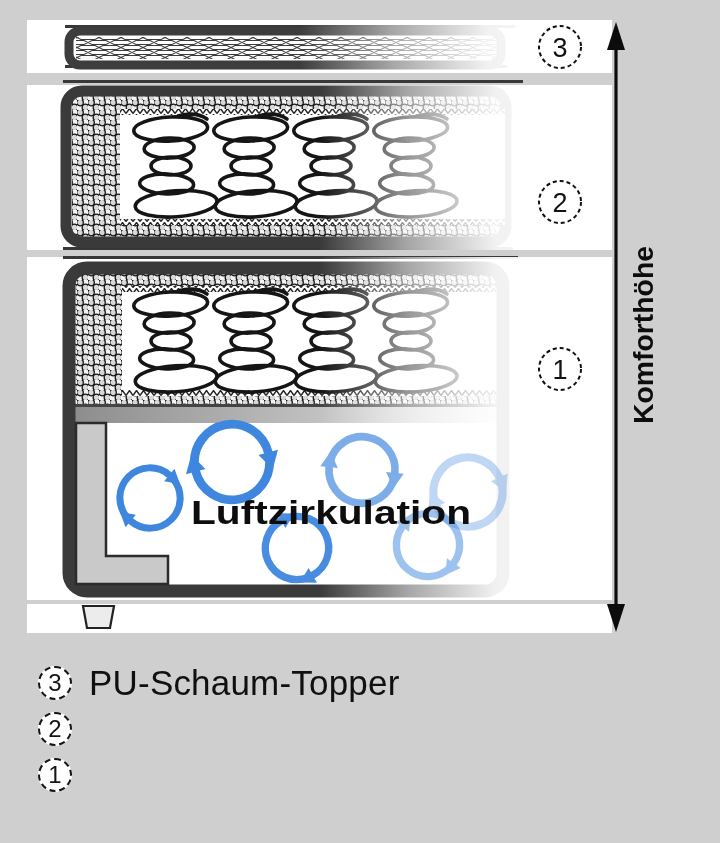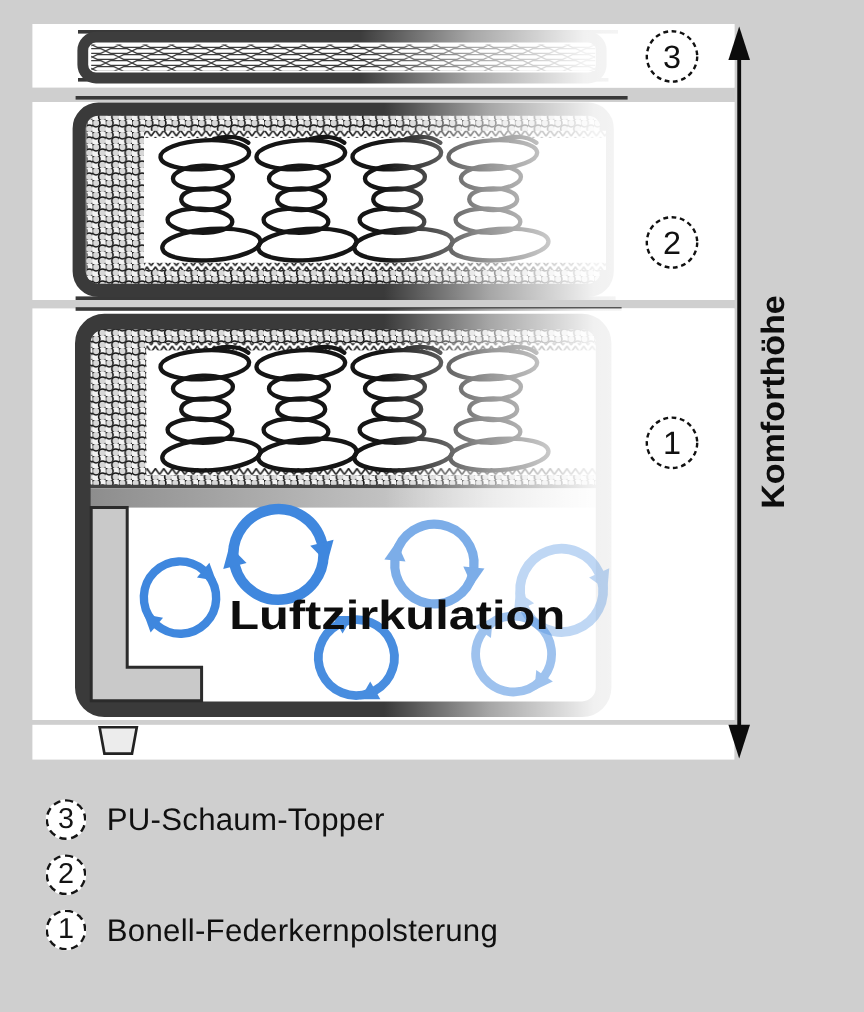--- a/index.html
+++ b/index.html
@@ -23,21 +23,21 @@
   }
   .lg-circle{
     width:34px;height:34px;box-sizing:border-box;
     border:2px dashed #141414;border-radius:50%;
     background:#ffffff;
     display:flex;align-items:center;justify-content:center;
     font-size:24px;color:#141414;
     flex:0 0 auto;
   }
   .lg-label{
-    font-size:26px;color:#101010;letter-spacing:0.2px;
+    font-size:35px;color:#101010;letter-spacing:0.2px;
     white-space:nowrap;
   }
 </style>
 </head>
 <body>
 
 <div class="stage">
 <svg width="720" height="650" viewBox="0 0 720 650">
   <defs>
 
@@ -183,16 +183,15 @@
   </div>
   <div class="legend-row">
     <span class="lg-circle">
           <span>2</span>
         </span>
   </div>
   <div class="legend-row">
     <span class="lg-circle">
           <span>1</span>
         </span>
-    <span class="lg-label">Bonell-Federkernpolsterung</span>
   </div>
 </div>
 </div>
 
 </body></html>

